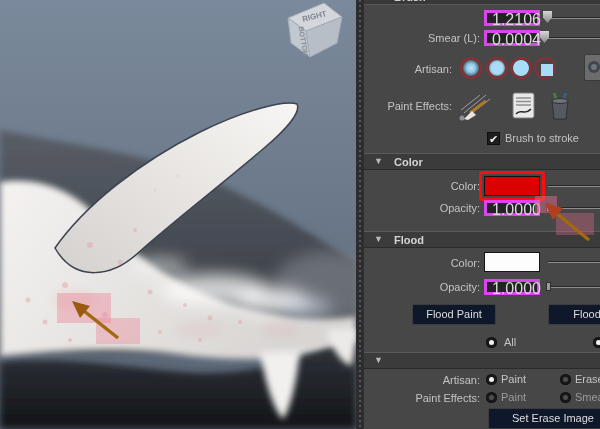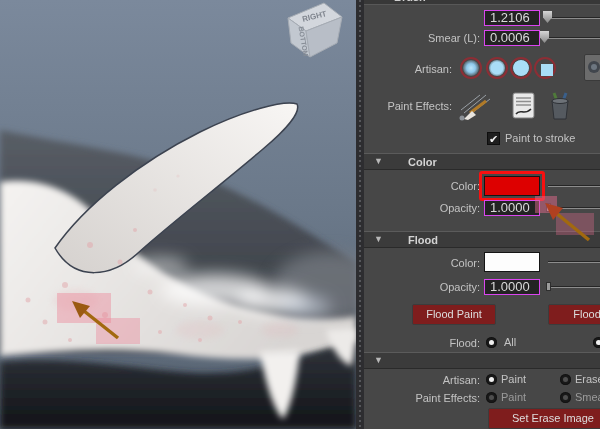--- a/index.html
+++ b/index.html
@@ -14,26 +14,26 @@
   
   .separator { position:absolute; left:356px; top:0; width:8px; height:429px; background:#2d2d30; }
   .separator .dots { position:absolute; left:3px; top:0; width:2px; height:100%;
     background:repeating-linear-gradient(180deg,#56575b 0 2px,#2d2d30 2px 5px); }
 
   
   .panel { position:absolute; left:364px; top:0; width:236px; height:429px;
     background:#474747; color:#c6c6c6; font-size:11px; }
   .plabel { position:absolute; width:116px; text-align:right; color:#c3c3c3; line-height:15px; }
   .plabel.short { width:88px; }
-  .pvalue-field { position:absolute; height:16px; background:#232323; border:1px solid #d946ef;
-    color:#d9d9d9; line-height:14px; padding-left:5px; font-size:13px; }
+  .pvalue-field { position:absolute; height:16px; background:#232323; border:3px solid #d946ef;
+    color:#d9d9d9; line-height:14px; padding-left:5px; font-size:16px; }
   .section-header { position:absolute; left:0; width:236px; height:17px; background:#3b3b3b;
     border-top:1px solid #5b5b5b; border-bottom:1px solid #2a2a2a; }
   .section-header .tri { position:absolute; left:10px; top:2px; color:#b8b8b8; font-size:9px; }
-  .section-header .title { position:absolute; left:44px; top:1px; font-weight:bold; color:#d4d4d4; line-height:15px; }
+  .section-header .title { position:absolute; left:30px; top:1px; font-weight:bold; color:#d4d4d4; line-height:15px; }
   .brush-sliver { position:absolute; left:0; top:0; width:236px; height:5px; background:#383838;
     border-bottom:1px solid #585858; overflow:hidden; }
   .brush-sliver .title { position:absolute; left:30px; top:-9px; font-weight:bold; color:#cfcfcf; }
 
   .track { position:absolute; height:1px; background:#262626; box-shadow:0 1px 0 #8d8d8d; }
   .shield-handle { position:absolute; width:9px; height:12px;
     background:linear-gradient(#d6d6d6,#888); 
     clip-path:polygon(0 0,100% 0,100% 55%,50% 100%,0 55%); }
   .mini-handle { position:absolute; width:5px; height:9px; background:#9c9c9c; border:1px solid #2e2e2e; }
 
@@ -43,21 +43,21 @@
   .checkbox { position:absolute; width:13px; height:13px; background:#1e1e1e; border:1px solid #0e0e0e;
     color:#f2f2f2; font-size:11px; line-height:12px; text-align:center; }
   .radio { position:absolute; width:11px; height:11px; border-radius:50%; background:#1a1a1a;
     box-shadow:inset 0 0 2px #000; }
   .radio::after { content:""; position:absolute; left:3px; top:3px; width:5px; height:5px; border-radius:50%; }
   .radio.on::after { background:#f0f0f0; }
   .radio.off::after { background:#4e4e4e; }
   .radio-label { position:absolute; color:#c3c3c3; line-height:13px; }
   .radio-label.dim { color:#9b9b9b; }
 
-  .btn { position:absolute; background:#7f1d1d; border:1px solid #3c3c3c; border-radius:2px;
+  .btn { position:absolute; background:#0f172a; border:1px solid #3c3c3c; border-radius:2px;
     color:#dedede; text-align:center; font-size:11px; }
 
   .bicon { position:absolute; width:22px; height:22px; border:2px solid #8c2e35; border-radius:50%;
     padding:1px; background-clip:content-box; }
   .bicon.soft { background-image:radial-gradient(circle,#bce4f9 0%,#8fc9ec 34%,rgba(71,71,71,0) 72%); }
   .bicon.medium { background-image:radial-gradient(circle,#a9ddf7 0%,#a9ddf7 46%,rgba(71,71,71,0) 80%); }
   .bicon.solid { background-image:radial-gradient(circle,#a9ddf7 0%,#a9ddf7 62%,rgba(71,71,71,0) 67%); }
   .bicon .sq { position:absolute; left:5px; top:5px; width:12px; height:12px; background:#a9ddf7; }
   .browse-btn { position:absolute; background:#6c6c6c; border:1px solid #3a3a3a; border-radius:2px; }
 
@@ -168,21 +168,21 @@
 
     <div class="brush-sliver">
       <span class="title">Brush</span>
     </div>
 
     <div class="pvalue-field" style="left:120px;top:10px;width:56px">1.2106</div>
     <div class="track" style="left:180px;top:17px;width:56px"></div>
     <div class="shield-handle" style="left:179px;top:11px"></div>
 
     <div class="plabel" style="left:0;top:31px">Smear (L):</div>
-    <div class="pvalue-field" style="left:120px;top:30px;width:56px">0.0006</div>
+    <div class="pvalue-field" style="left:120px;top:30px;width:56px">0.0004</div>
     <div class="track" style="left:180px;top:37px;width:56px"></div>
     <div class="shield-handle" style="left:176px;top:31px"></div>
 
     <div class="plabel short" style="left:0;top:62px">Artisan:</div>
     <div class="bicon soft" style="left:96px;top:57px"></div>
     <div class="bicon medium" style="left:122px;top:57px"></div>
     <div class="bicon solid" style="left:146px;top:57px"></div>
     <div class="bicon" style="left:170px;top:57px">
         <div class="sq"></div>
       </div>
@@ -212,21 +212,21 @@
     <svg class="pfx-icon" style="left:184px;top:91px" width="24" height="30" viewBox="0 0 24 30">
       <line x1="9" y1="10" x2="6" y2="2" stroke="#4f7a3a" stroke-width="3"></line>
       <line x1="15" y1="10" x2="18" y2="2" stroke="#3a5f8a" stroke-width="3"></line>
       <path d="M4,10 L20,10 L18,28 L6,28 Z" fill="#555a60" stroke="#2e3136"></path>
       <ellipse cx="12" cy="10" rx="8" ry="2.5" fill="#6d7278" stroke="#2e3136"></ellipse>
     </svg>
 
     <div class="checkbox" style="left:123px;top:132px">
       <span>✔</span>
     </div>
-    <div class="radio-label" style="left:141px;top:132px">Paint to stroke</div>
+    <div class="radio-label" style="left:141px;top:132px">Brush to stroke</div>
 
     <div class="section-header" style="top:153px">
       <span class="tri">▼</span>
       <span class="title">Color</span>
     </div>
     <div class="plabel" style="left:0;top:179px">Color:</div>
     <div class="swatch" style="left: 120px; top: 176px; background: rgb(221, 0, 0);"></div>
     <div class="swatch-annotation" style="left:115px;top:171px;width:66px;height:30px"></div>
     <div class="track" style="left:184px;top:185px;width:52px"></div>
     <div class="plabel" style="left:0;top:201px">Opacity:</div>
@@ -240,21 +240,20 @@
     </div>
     <div class="plabel" style="left:0;top:256px">Color:</div>
     <div class="swatch" style="left: 120px; top: 252px; background: rgb(253, 253, 253);"></div>
     <div class="track" style="left:184px;top:261px;width:52px"></div>
     <div class="plabel" style="left:0;top:280px">Opacity:</div>
     <div class="pvalue-field" style="left:120px;top:279px;width:56px">1.0000</div>
     <div class="track" style="left:184px;top:286px;width:52px"></div>
     <div class="mini-handle" style="left:182px;top:282px"></div>
     <div class="btn" style="left:48px;top:304px;width:84px;height:21px;line-height:19px">Flood Paint</div>
     <div class="btn" style="left:184px;top:304px;width:110px;height:21px;line-height:19px">Flood Erase</div>
-    <div class="plabel" style="left:0;top:336px">Flood:</div>
     <div class="radio on" style="left:122px;top:337px"></div>
     <div class="radio-label" style="left:140px;top:336px">All</div>
     <div class="radio on" style="left:229px;top:337px"></div>
 
     <div class="section-header" style="top:352px">
       <span class="tri">▼</span>
     </div>
     <div class="plabel" style="left:0;top:373px">Artisan:</div>
     <div class="radio on" style="left:122px;top:374px"></div>
     <div class="radio-label" style="left:137px;top:373px">Paint</div>

